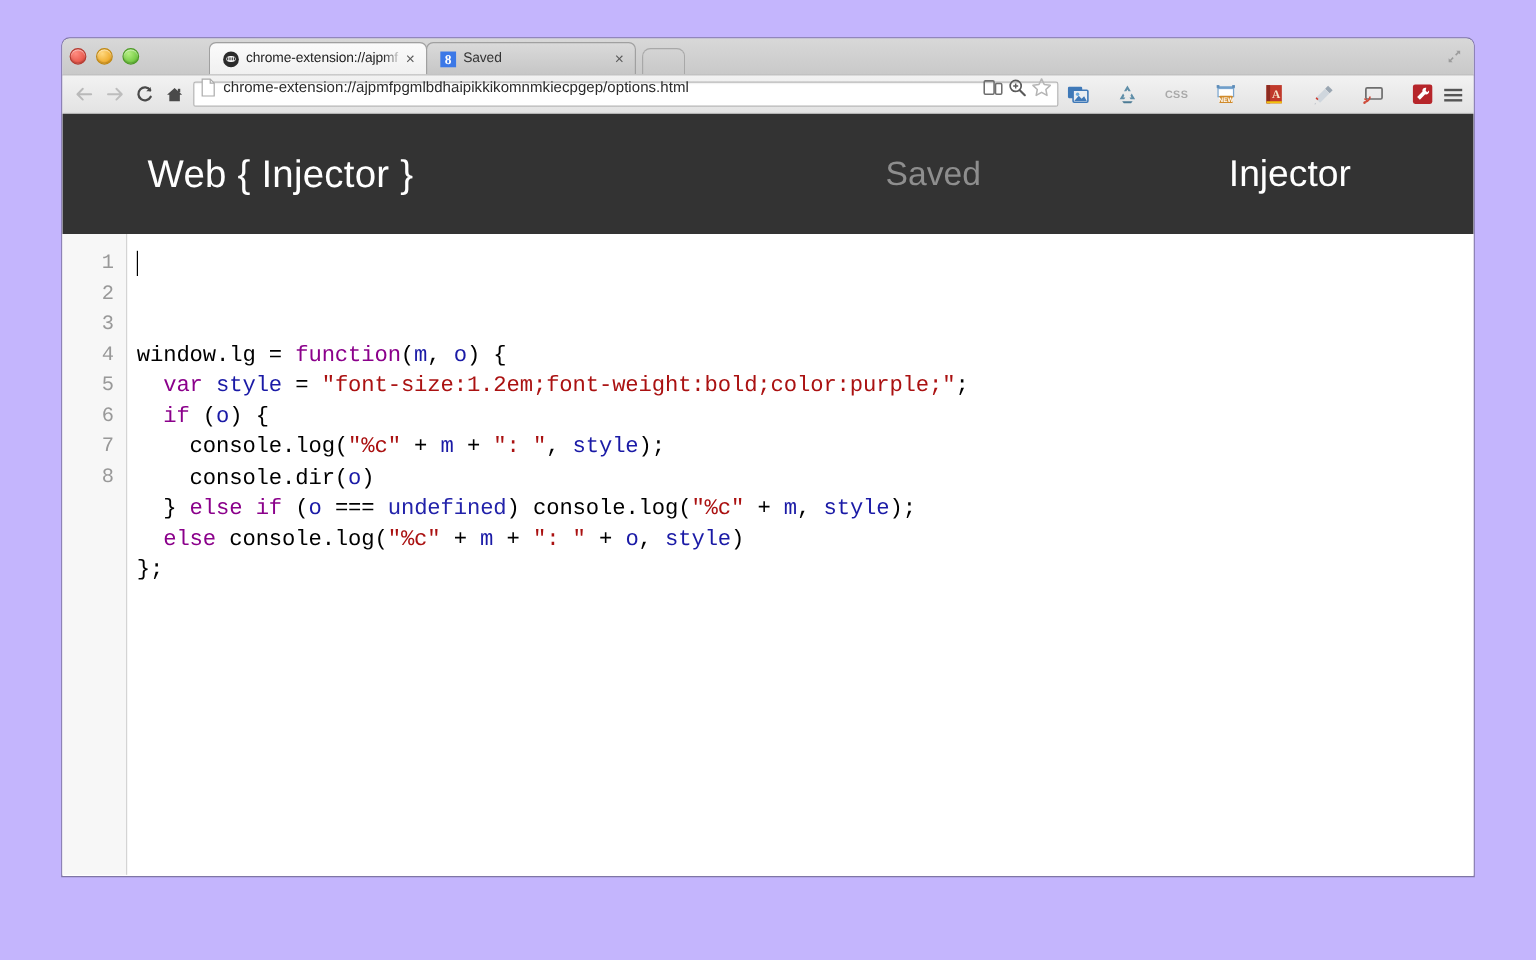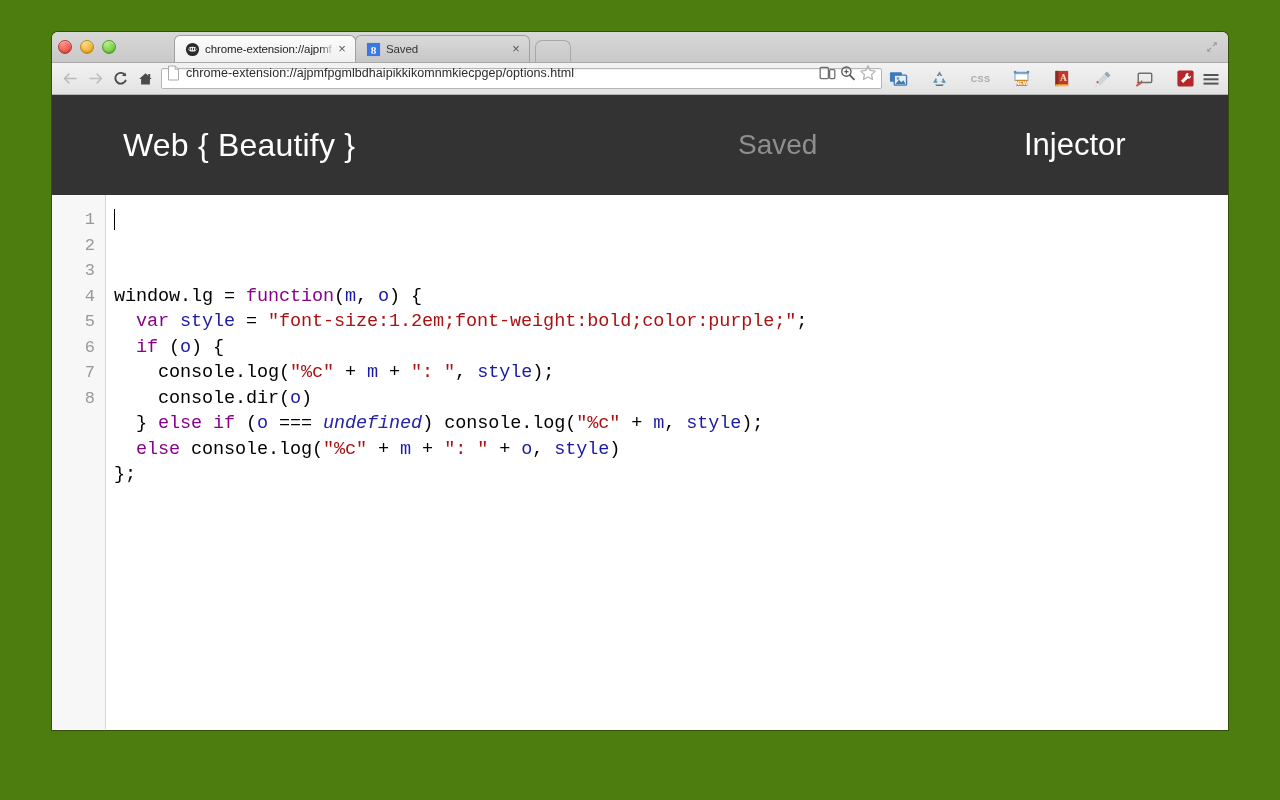--- a/index.html
+++ b/index.html
@@ -9,21 +9,21 @@
     width: 1280px;
     height: 800px;
     overflow: hidden;
     font-family: "Liberation Sans", sans-serif;
   }
 
   #screen {
     position: relative;
     width: 1280px;
     height: 800px;
-    background: #4d7c0f;
+    background: #c4b5fd;
   }
 
   
   #browser-window {
     position: absolute;
     left: 52px;
     top: 32px;
     width: 1176px;
     height: 698px;
     border-radius: 6px 6px 0 0;
@@ -271,21 +271,21 @@
     position: absolute;
     left: 8px;
     top: 14px;
     width: 1px;
     height: 21px;
     background: #000;
   }
   .tok-kw   { color: #8b008b; }
   .tok-var  { color: #1a1aa6; }
   .tok-str  { color: #aa1111; }
-  .tok-atom { color: #2222aa; font-style: italic; }
+  .tok-atom { color: #2222aa; }
   .tok-plain{ color: #000000; }
 </style>
 </head>
 <body>
 
 <div id="screen">
 
   <div id="browser-window">
 
     <div id="tab-strip">
@@ -437,21 +437,21 @@
       <div id="menu-btn">
         <svg width="18" height="14" viewBox="0 0 18 14">
           <rect x="1.5" y="2" width="15" height="2" fill="#555555"></rect>
           <rect x="1.5" y="6.3" width="15" height="2" fill="#555555"></rect>
           <rect x="1.5" y="10.6" width="15" height="2" fill="#555555"></rect>
         </svg>
       </div>
     </div>
 
     <div id="app-header">
-      <div id="app-title">Web { Beautify }</div>
+      <div id="app-title">Web { Injector }</div>
       <div id="save-status">Saved</div>
       <div id="beautify-button">Injector</div>
     </div>
 
     <div id="editor">
       <div id="gutter">
           <div class="line-no">1</div>
           <div class="line-no">2</div>
           <div class="line-no">3</div>
           <div class="line-no">4</div>

